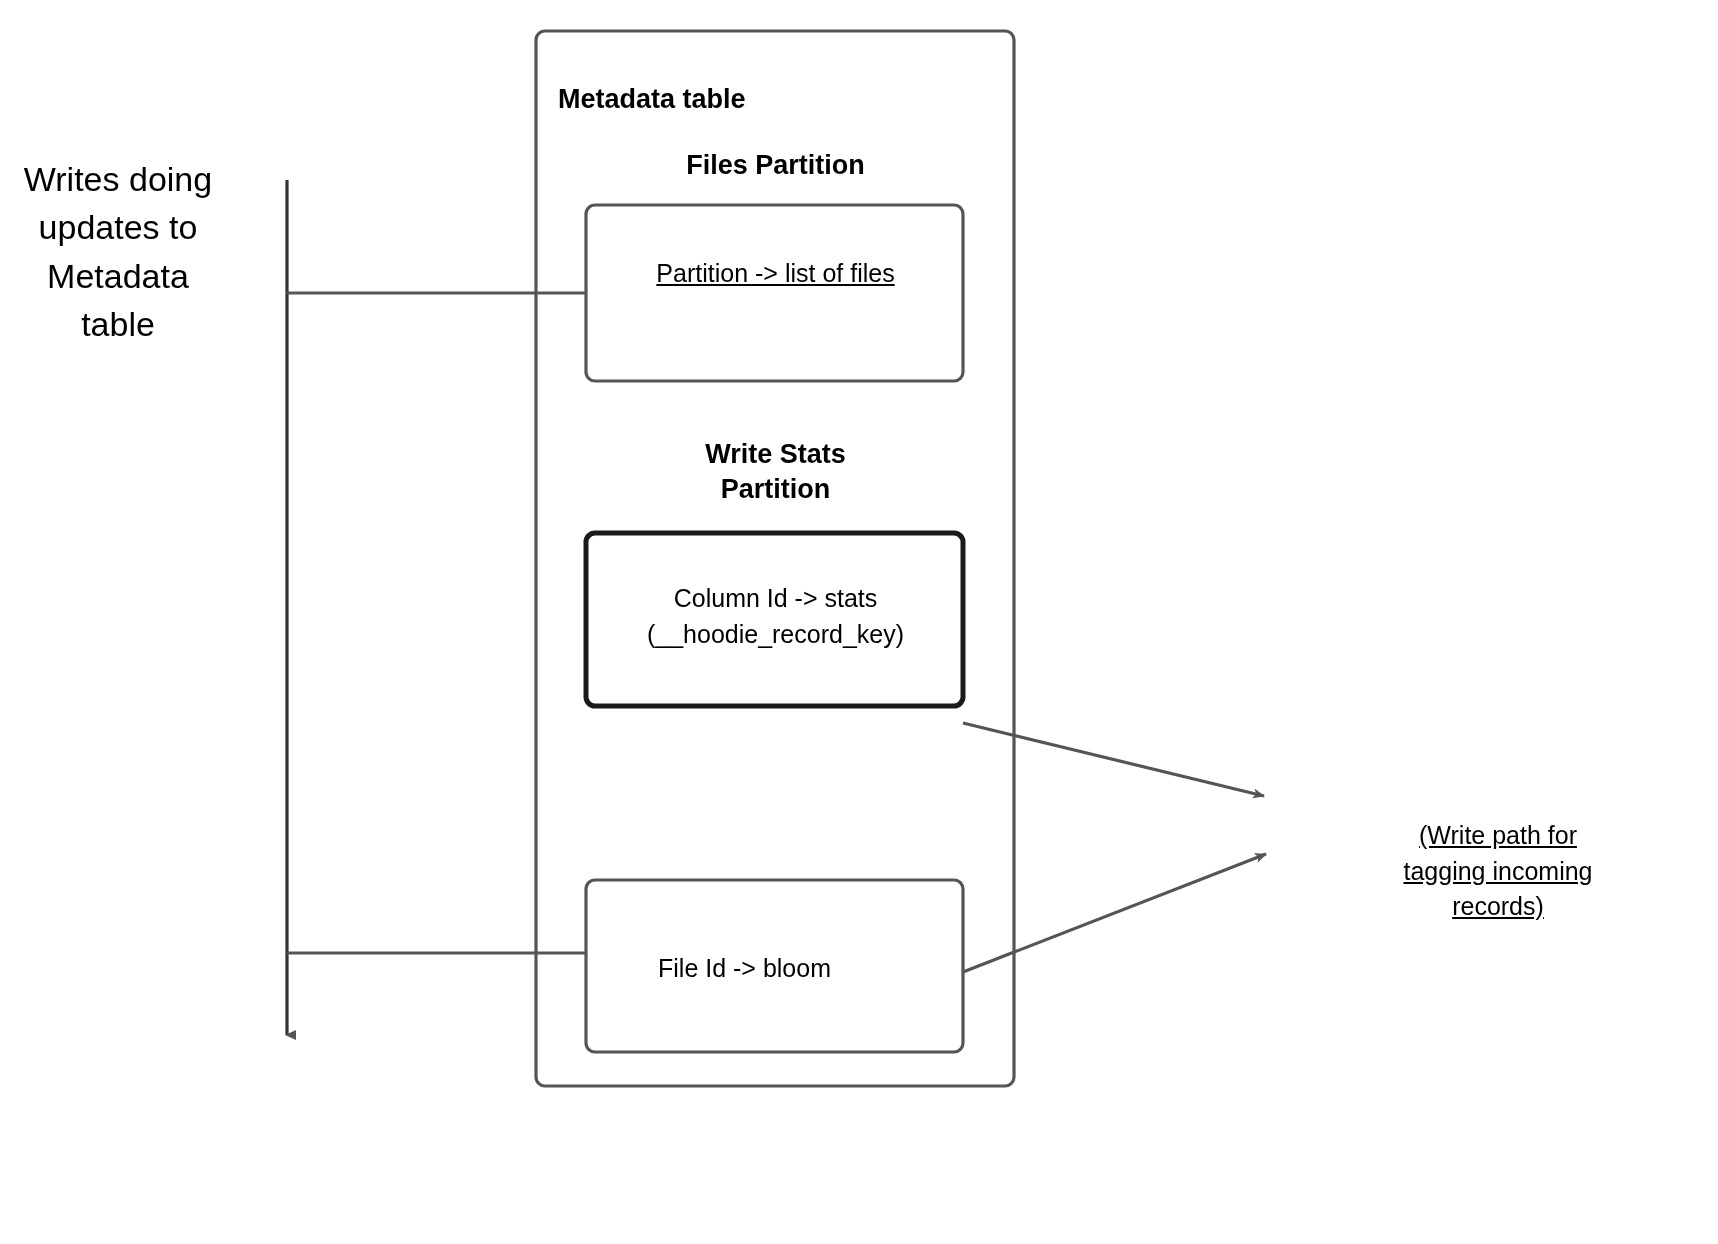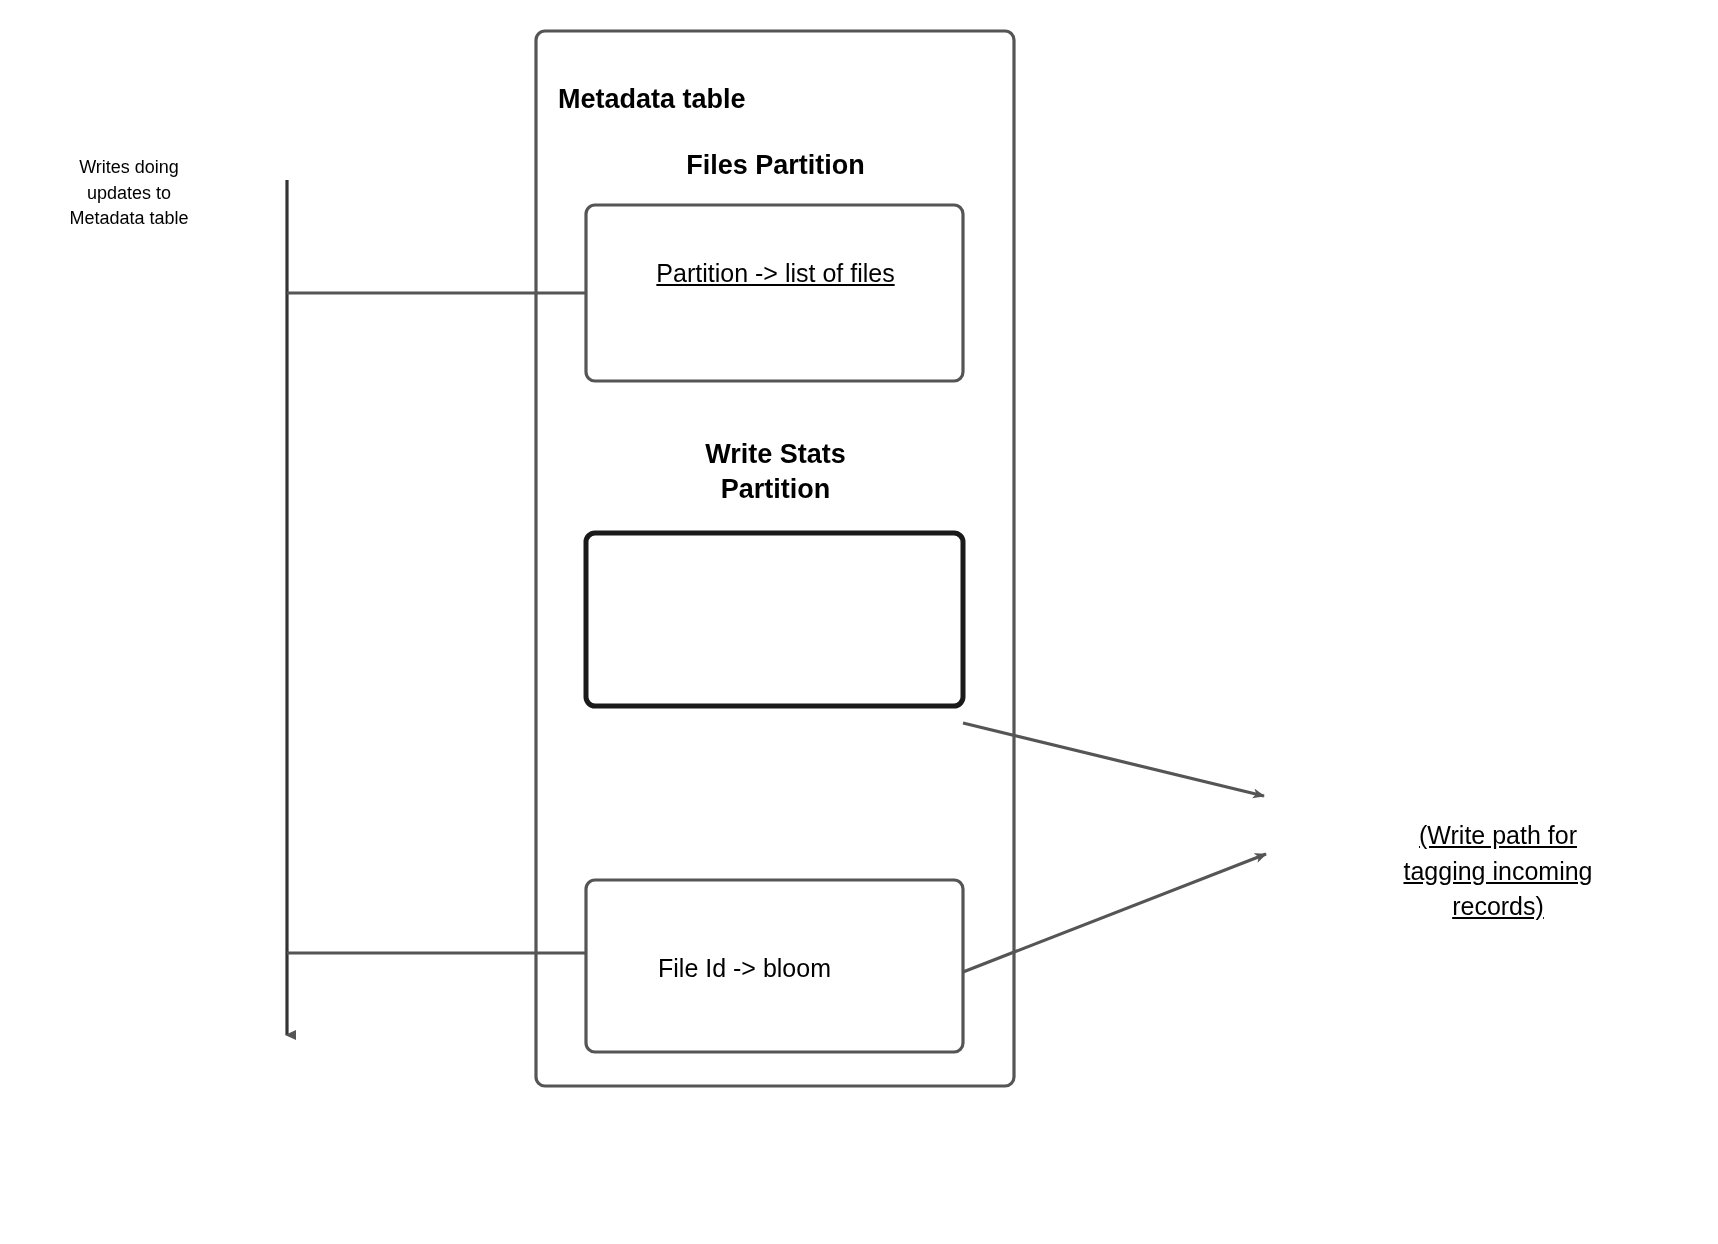--- a/index.html
+++ b/index.html
@@ -33,24 +33,24 @@
     text-align: center;
     line-height: 1.30;
     white-space: pre-line;
   }
   .bold {
     font-weight: bold;
   }
 
   
   #writes-label {
-    left: 24px;
+    left: 13px;
     top: 155px;
     width: 210px;
-    font-size: 18px;
+    font-size: 34px;
     line-height: 1.42;
   }
 
   
   #metadata-table-title {
     left: 558px;
     top: 82px;
     width: 420px;
     text-align: left;
     font-size: 27px;
@@ -152,20 +152,22 @@
 updates to
 Metadata table</div>
 
   <div class="txt bold" id="metadata-table-title">Metadata table</div>
 
   <div class="txt bold" id="files-partition-header">Files Partition</div>
   <div class="txt" id="files-box-label">Partition -&gt; list of files</div>
 
   <div class="txt bold" id="column-stats-header">Write Stats
 Partition</div>
+  <div class="txt" id="colstats-box-label">Column Id  -&gt; stats
+(__hoodie_record_key)</div>
 
   <div class="txt" id="bloom-box-label">File Id -&gt; bloom</div>
 
   <div class="txt" id="metadata-index-note">(Write path for
 tagging incoming
 records)</div>
 
 </div>
 
 </body></html>

